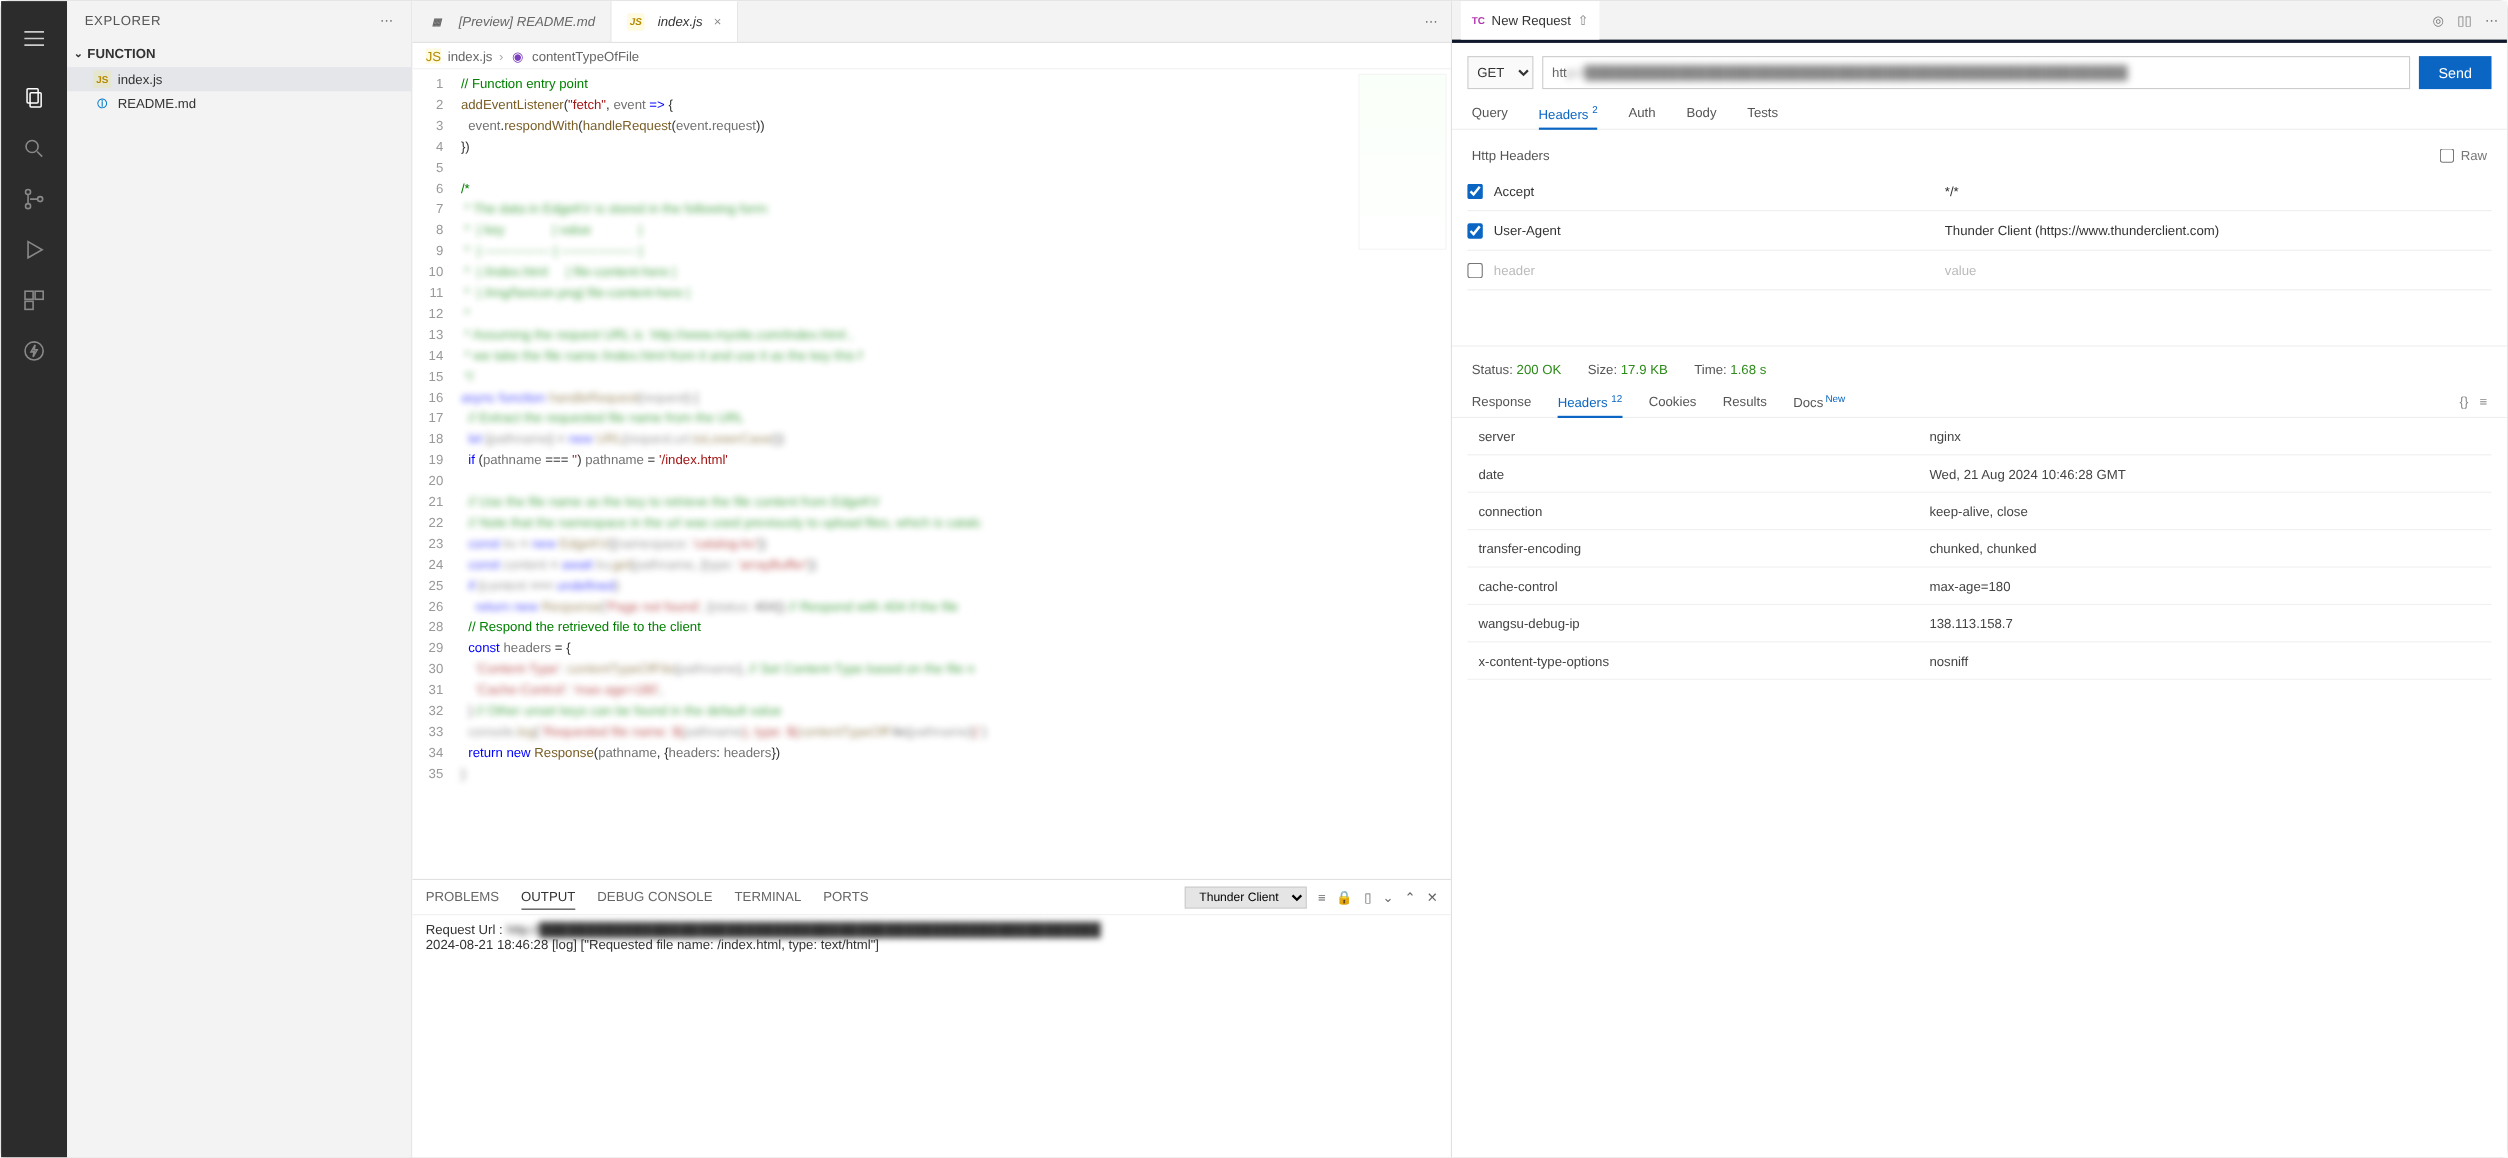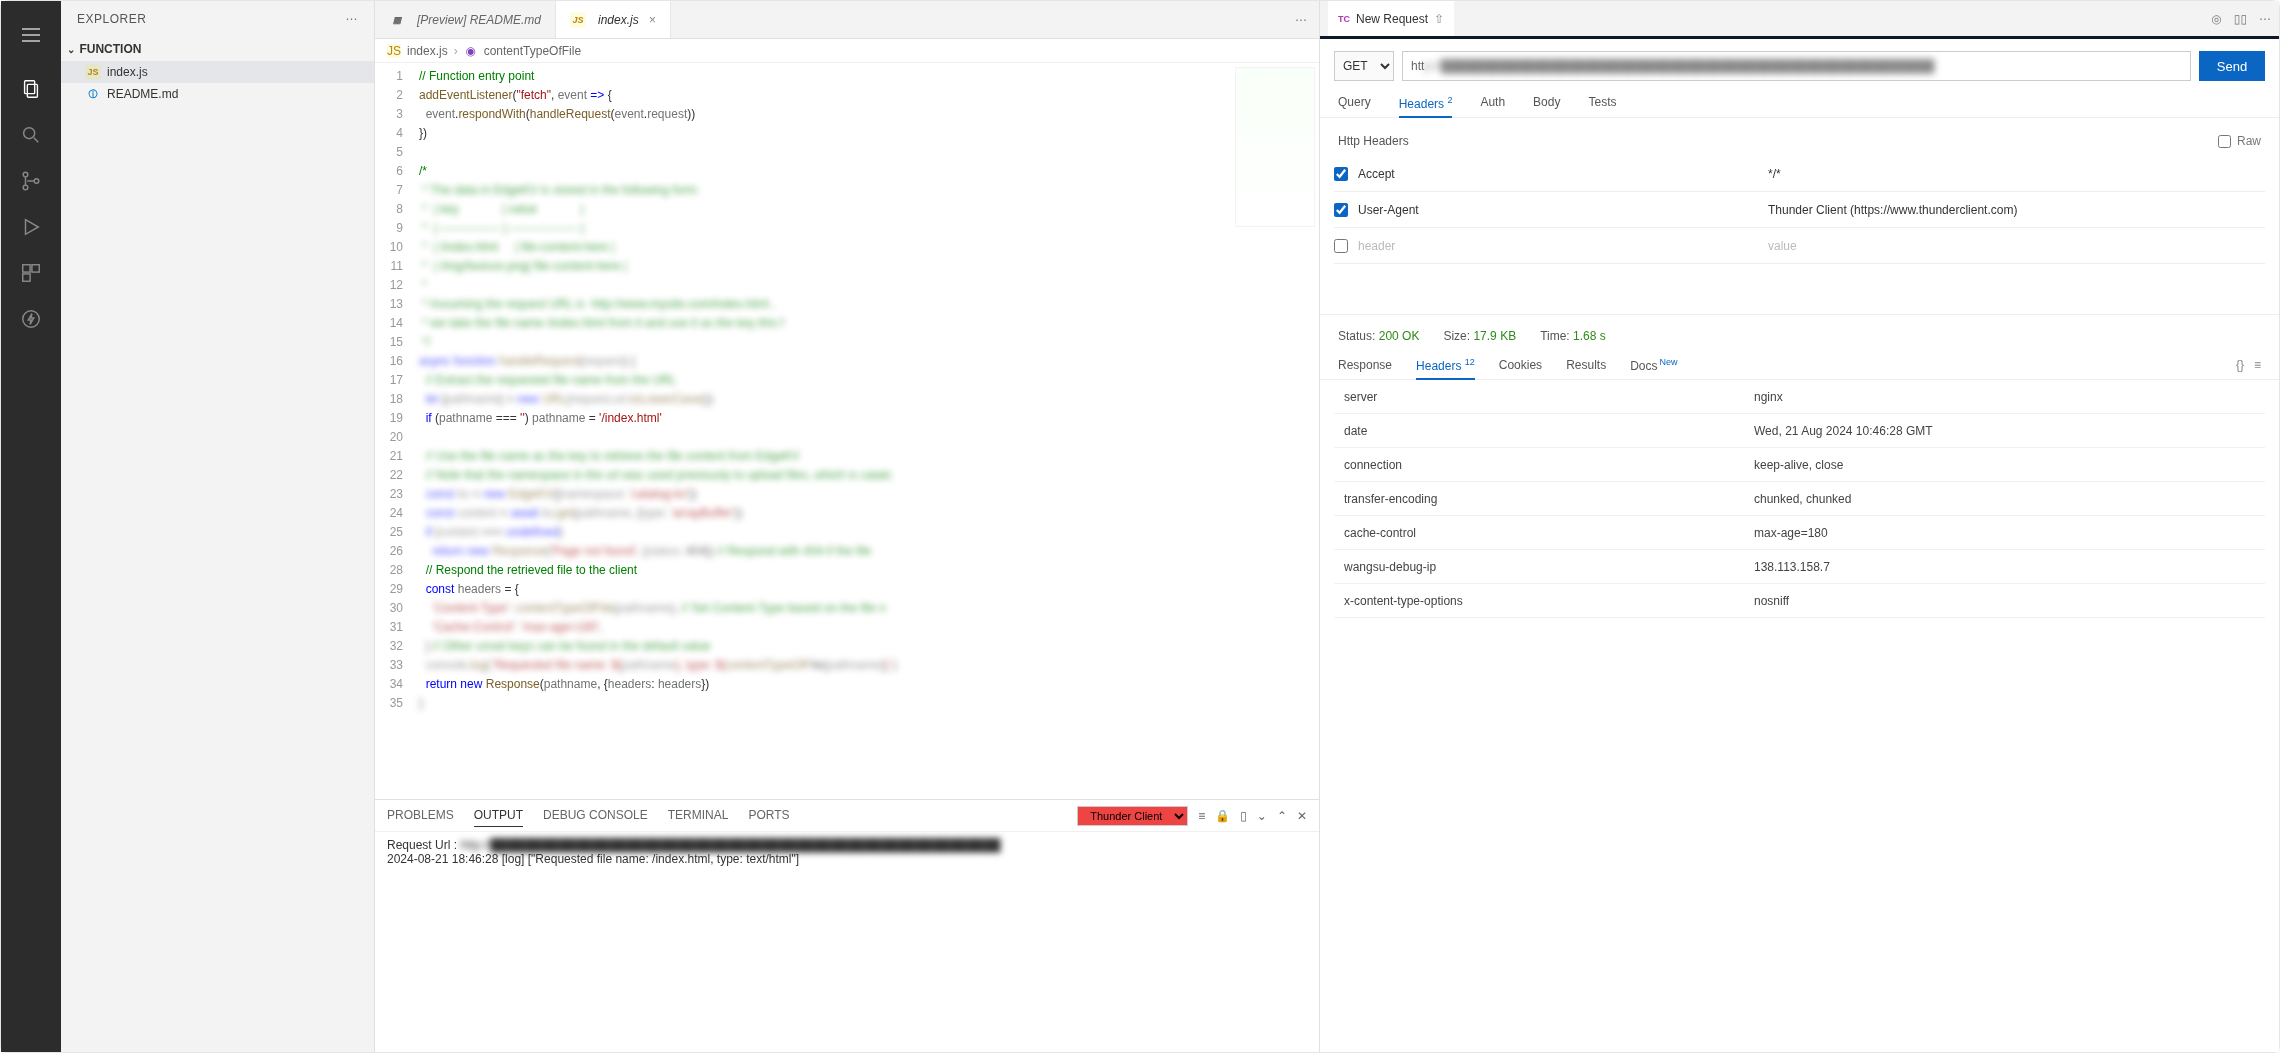--- a/index.html
+++ b/index.html
@@ -48,21 +48,21 @@
 .va { color:#737373;margin-top:25px; }
 .blur-line { filter: blur(3px); opacity:0.7; }
 .minimap { position:absolute; right:4px; top:4px; width:80px; height:160px; background:linear-gradient(#f7fff7,#fff); border:1px solid #eee; opacity:0.7; }
 
 
 .bottom-panel { height:253px; border-top:1px solid #e0e0e0; background:#fff; display:flex; flex-direction:column; }
 .panel-tabs { height:32px; display:flex; align-items:center; padding:0 12px; gap:20px; font-size:11px; color:#666; border-bottom:1px solid #f0f0f0; }
 .panel-tab { cursor:pointer; padding:4px 0; }
 .panel-tab.active { color:#333; border-bottom:1px solid #333; }
 .panel-right { margin-left:auto; display:flex; align-items:center; gap:10px; color:#666; }
-.panel-select { border:1px solid #ccc; padding:2px 8px; font-size:11px; background:#ef4444; }
+.panel-select { border:1px solid #ccc; padding:2px 8px; font-size:11px; background:#e5e5e5; }
 .panel-content { flex:1; padding:6px 12px; font-family:"Consolas",monospace; font-size:12px; color:#333; overflow:auto; }
 .pc-blur { filter:blur(3px); }
 
 
 .right-pane { width:960px; border-left:1px solid #e0e0e0; background:#fff; display:flex; flex-direction:column; }
 .right-tabs { height:38px; background:#f3f3f3; display:flex; align-items:center; border-bottom:3px solid #0f172a; padding:0 8px; }
 .right-tab { height:100%; padding:0 10px; display:flex; align-items:center; gap:6px; background:#fff; font-size:12px; color:#333; }
 .tc-badge { font-size:9px; font-weight:bold; color:#b138b1; }
 .pin { color:#888; cursor:pointer; }
 .right-tabs-actions { margin-left:auto; display:flex; gap:12px; color:#777; }

